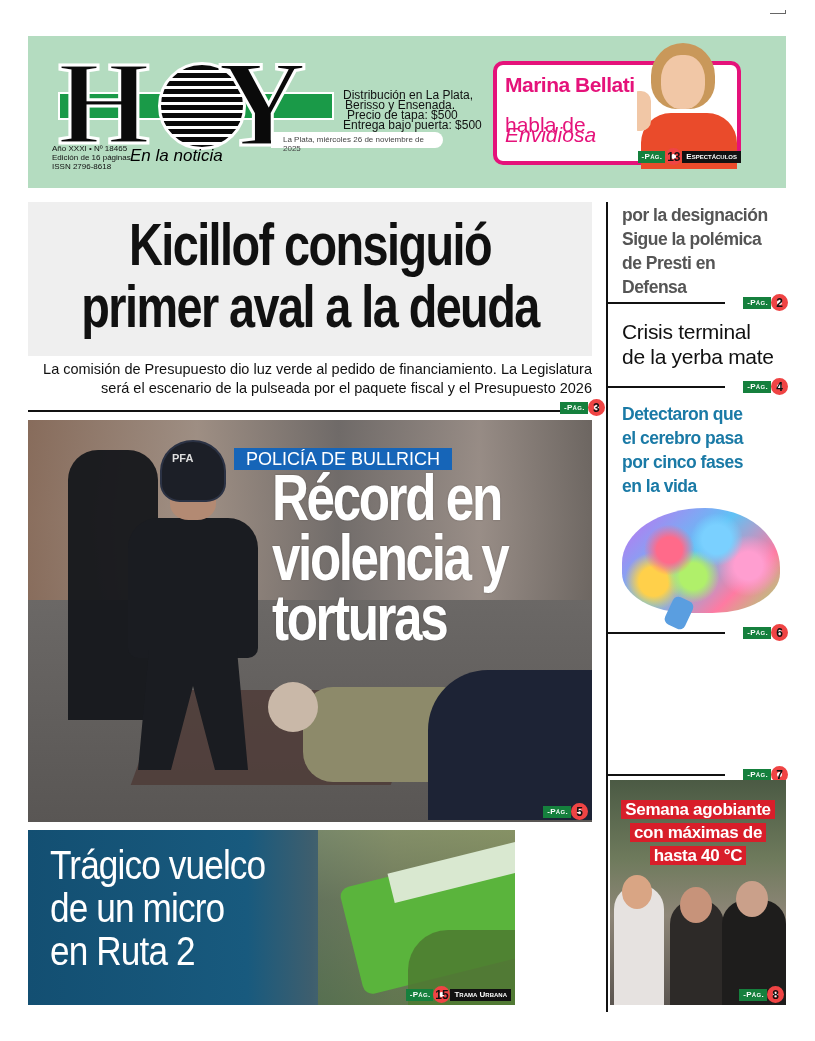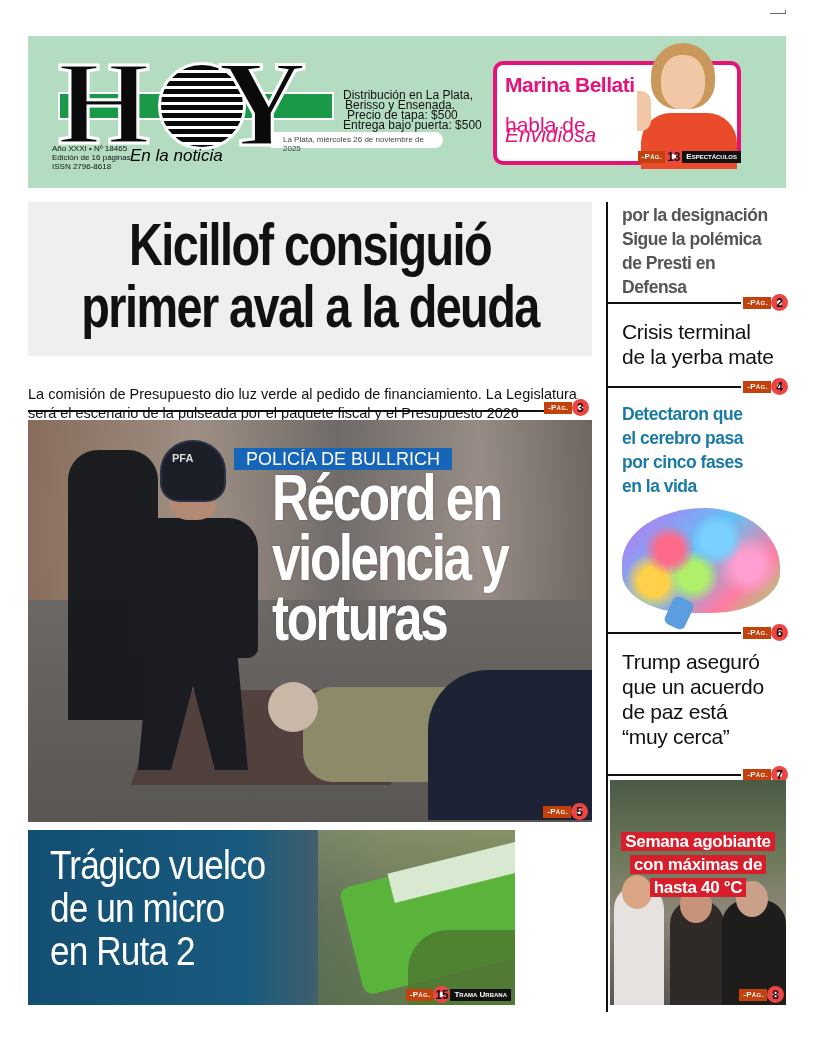--- a/index.html
+++ b/index.html
@@ -27,29 +27,29 @@
   .promo-line2 { position: absolute; left: 8px; top: 48px; font-size: 21px; color: #e5127a; line-height: 24px; }
   .promo-line3 { position: absolute; left: 8px; top: 58px; font-size: 21px; color: #e5127a; font-style: italic; line-height: 24px; }
   .promo-photo { position: absolute; left: 140px; top: -22px; width: 100px; height: 126px; overflow: hidden; }
   .promo-hair { position: absolute; left: 14px; top: 0; width: 64px; height: 66px; border-radius: 50% 50% 40% 40%; background: #c9985a; }
   .promo-face { position: absolute; left: 24px; top: 12px; width: 44px; height: 54px; border-radius: 45%; background: #f1c7a6; }
   .promo-body { position: absolute; left: 4px; top: 70px; width: 96px; height: 60px; border-radius: 30px 30px 0 0; background: #ea4b2b; }
   .promo-hand { position: absolute; left: -8px; top: 48px; width: 22px; height: 40px; border-radius: 10px; background: #f1c7a6; }
   .promo-ref { position: absolute; right: -4px; bottom: -4px; }
 
   
-  .pref { display: inline-flex; align-items: center; gap: 2px; background: #c2410c; color: #fff; font-size: 8px; font-weight: bold; padding: 0 3px 0 4px; height: 12px; font-variant: small-caps; letter-spacing: 0.3px; }
+  .pref { display: inline-flex; align-items: center; gap: 2px; background: #15803d; color: #fff; font-size: 8px; font-weight: bold; padding: 0 3px 0 4px; height: 12px; font-variant: small-caps; letter-spacing: 0.3px; margin-left: 16px; }
   .pref-num { display: inline-flex; align-items: center; justify-content: center; width: 17px; height: 17px; border-radius: 50%; background: #fff; color: #111; border: 6px solid #ef4444; font-size: 12px; font-weight: bold; }
   .pref-sec { background: #111; color: #fff; font-size: 8px; font-weight: bold; font-variant: small-caps; padding: 0 4px; height: 12px; display: inline-flex; align-items: center; }
   .pref-wrap { display: inline-flex; align-items: center; gap: 0; }
 
   
   .main-head { position: absolute; left: 28px; top: 202px; width: 564px; height: 154px; background: #efefef; }
   .main-head h1 { font-family: "Liberation Sans", sans-serif; font-weight: bold; font-size: 60px; line-height: 62px; letter-spacing: -2px; text-align: center; color: #111; padding-top: 12px; transform: scaleX(0.78); transform-origin: center top; white-space: nowrap; margin-left: -80px; margin-right: -80px; }
-  .main-deck { position: absolute; left: 28px; top: 360px; width: 564px; font-size: 14.5px; line-height: 19px; text-align: left; color: #111; margin-top: 25px; }
+  .main-deck { position: absolute; left: 28px; top: 360px; width: 564px; font-size: 14.5px; line-height: 19px; text-align: right; color: #111; }
   .main-rule { position: absolute; left: 28px; top: 410px; width: 538px; height: 2px; background: #111; }
   .main-ref { position: absolute; left: 544px; top: 399px; }
 
   
   .photo-story { position: absolute; left: 28px; top: 420px; width: 564px; height: 402px; overflow: hidden;
                  background: linear-gradient(180deg, #6e6a68 0%, #8a8580 25%, #7e7b78 40%, #5f5e5c 60%, #4d4c4b 100%); }
   .ps-bg-crowd { position: absolute; left: 0; top: 0; width: 564px; height: 180px;
                  background: linear-gradient(90deg, #8a6c5a 0%, #a39286 30%, #6f6a68 55%, #9b8f88 80%, #6c6560 100%); opacity: 0.9; }
   .ps-street { position: absolute; left: 0; top: 180px; width: 564px; height: 222px; background: linear-gradient(180deg, #6b6866 0%, #595654 100%); }
   .ps-manhole { position: absolute; left: 120px; top: 270px; width: 260px; height: 95px; background: #4d3a36; transform: skewX(-20deg); opacity: 0.8; }
@@ -101,21 +101,21 @@
   .rc4 .rc-text { color: #111; font-size: 21px; line-height: 25px; padding-top: 15px; letter-spacing: -0.3px; }
   .rc5 { top: 578px; height: 225px; border-bottom: none; left: 2px; width: 176px; overflow: hidden;
          background: linear-gradient(180deg, #4b5a44 0%, #6e7a5c 35%, #8e8678 60%, #5b5550 100%); }
   .heat-people { position: absolute; left: 0; top: 95px; width: 176px; height: 130px; }
   .hp1 { position: absolute; left: 4px; top: 10px; width: 50px; height: 120px; border-radius: 24px 24px 0 0; background: #e6e2e0; }
   .hp1h { position: absolute; left: 12px; top: 0; width: 30px; height: 34px; border-radius: 50%; background: #d9a584; }
   .hp2 { position: absolute; left: 60px; top: 25px; width: 54px; height: 105px; border-radius: 24px 24px 0 0; background: #2d2a28; }
   .hp2h { position: absolute; left: 70px; top: 12px; width: 32px; height: 36px; border-radius: 50%; background: #c7937a; }
   .hp3 { position: absolute; left: 112px; top: 25px; width: 64px; height: 105px; border-radius: 24px 24px 0 0; background: #1e1d1c; }
   .hp3h { position: absolute; left: 126px; top: 6px; width: 32px; height: 36px; border-radius: 50%; background: #caa08a; }
-  .heat-title { position: absolute; left: 0; top: 18px; width: 176px; text-align: center; margin-top: 32px; }
+  .heat-title { position: absolute; left: 0; top: 18px; width: 176px; text-align: center; }
   .heat-title span { background: #d81e2a; color: #fff; font-weight: bold; font-size: 17px; line-height: 23px; padding: 0 4px; box-decoration-break: clone; -webkit-box-decoration-break: clone; letter-spacing: -0.3px; }
   .heat-ref { position: absolute; right: 2px; bottom: 2px; }
 </style>
 </head>
 <body>
 
 <div class="corner-mark"></div>
 
 <header class="masthead">
   <div class="logo">
@@ -253,26 +253,20 @@
     </div>
     <div class="brain"></div>
     <div class="brain-stem"></div>
     <div class="rc-ref pref-wrap">
       <span class="pref">-Pág.</span>
       <span class="pref-num">6</span>
     </div>
   </div>
 
   <div class="rc-item rc4">
-    <div class="rc-text">
-      <div>Trump aseguró</div>
-      <div>que un acuerdo</div>
-      <div>de paz está</div>
-      <div>“muy cerca”</div>
-    </div>
     <div class="rc-ref pref-wrap">
       <span class="pref">-Pág.</span>
       <span class="pref-num">7</span>
     </div>
   </div>
 
   <div class="rc-item rc5">
     <div class="heat-people">
       <div class="hp1"></div>
       <div class="hp1h"></div>

